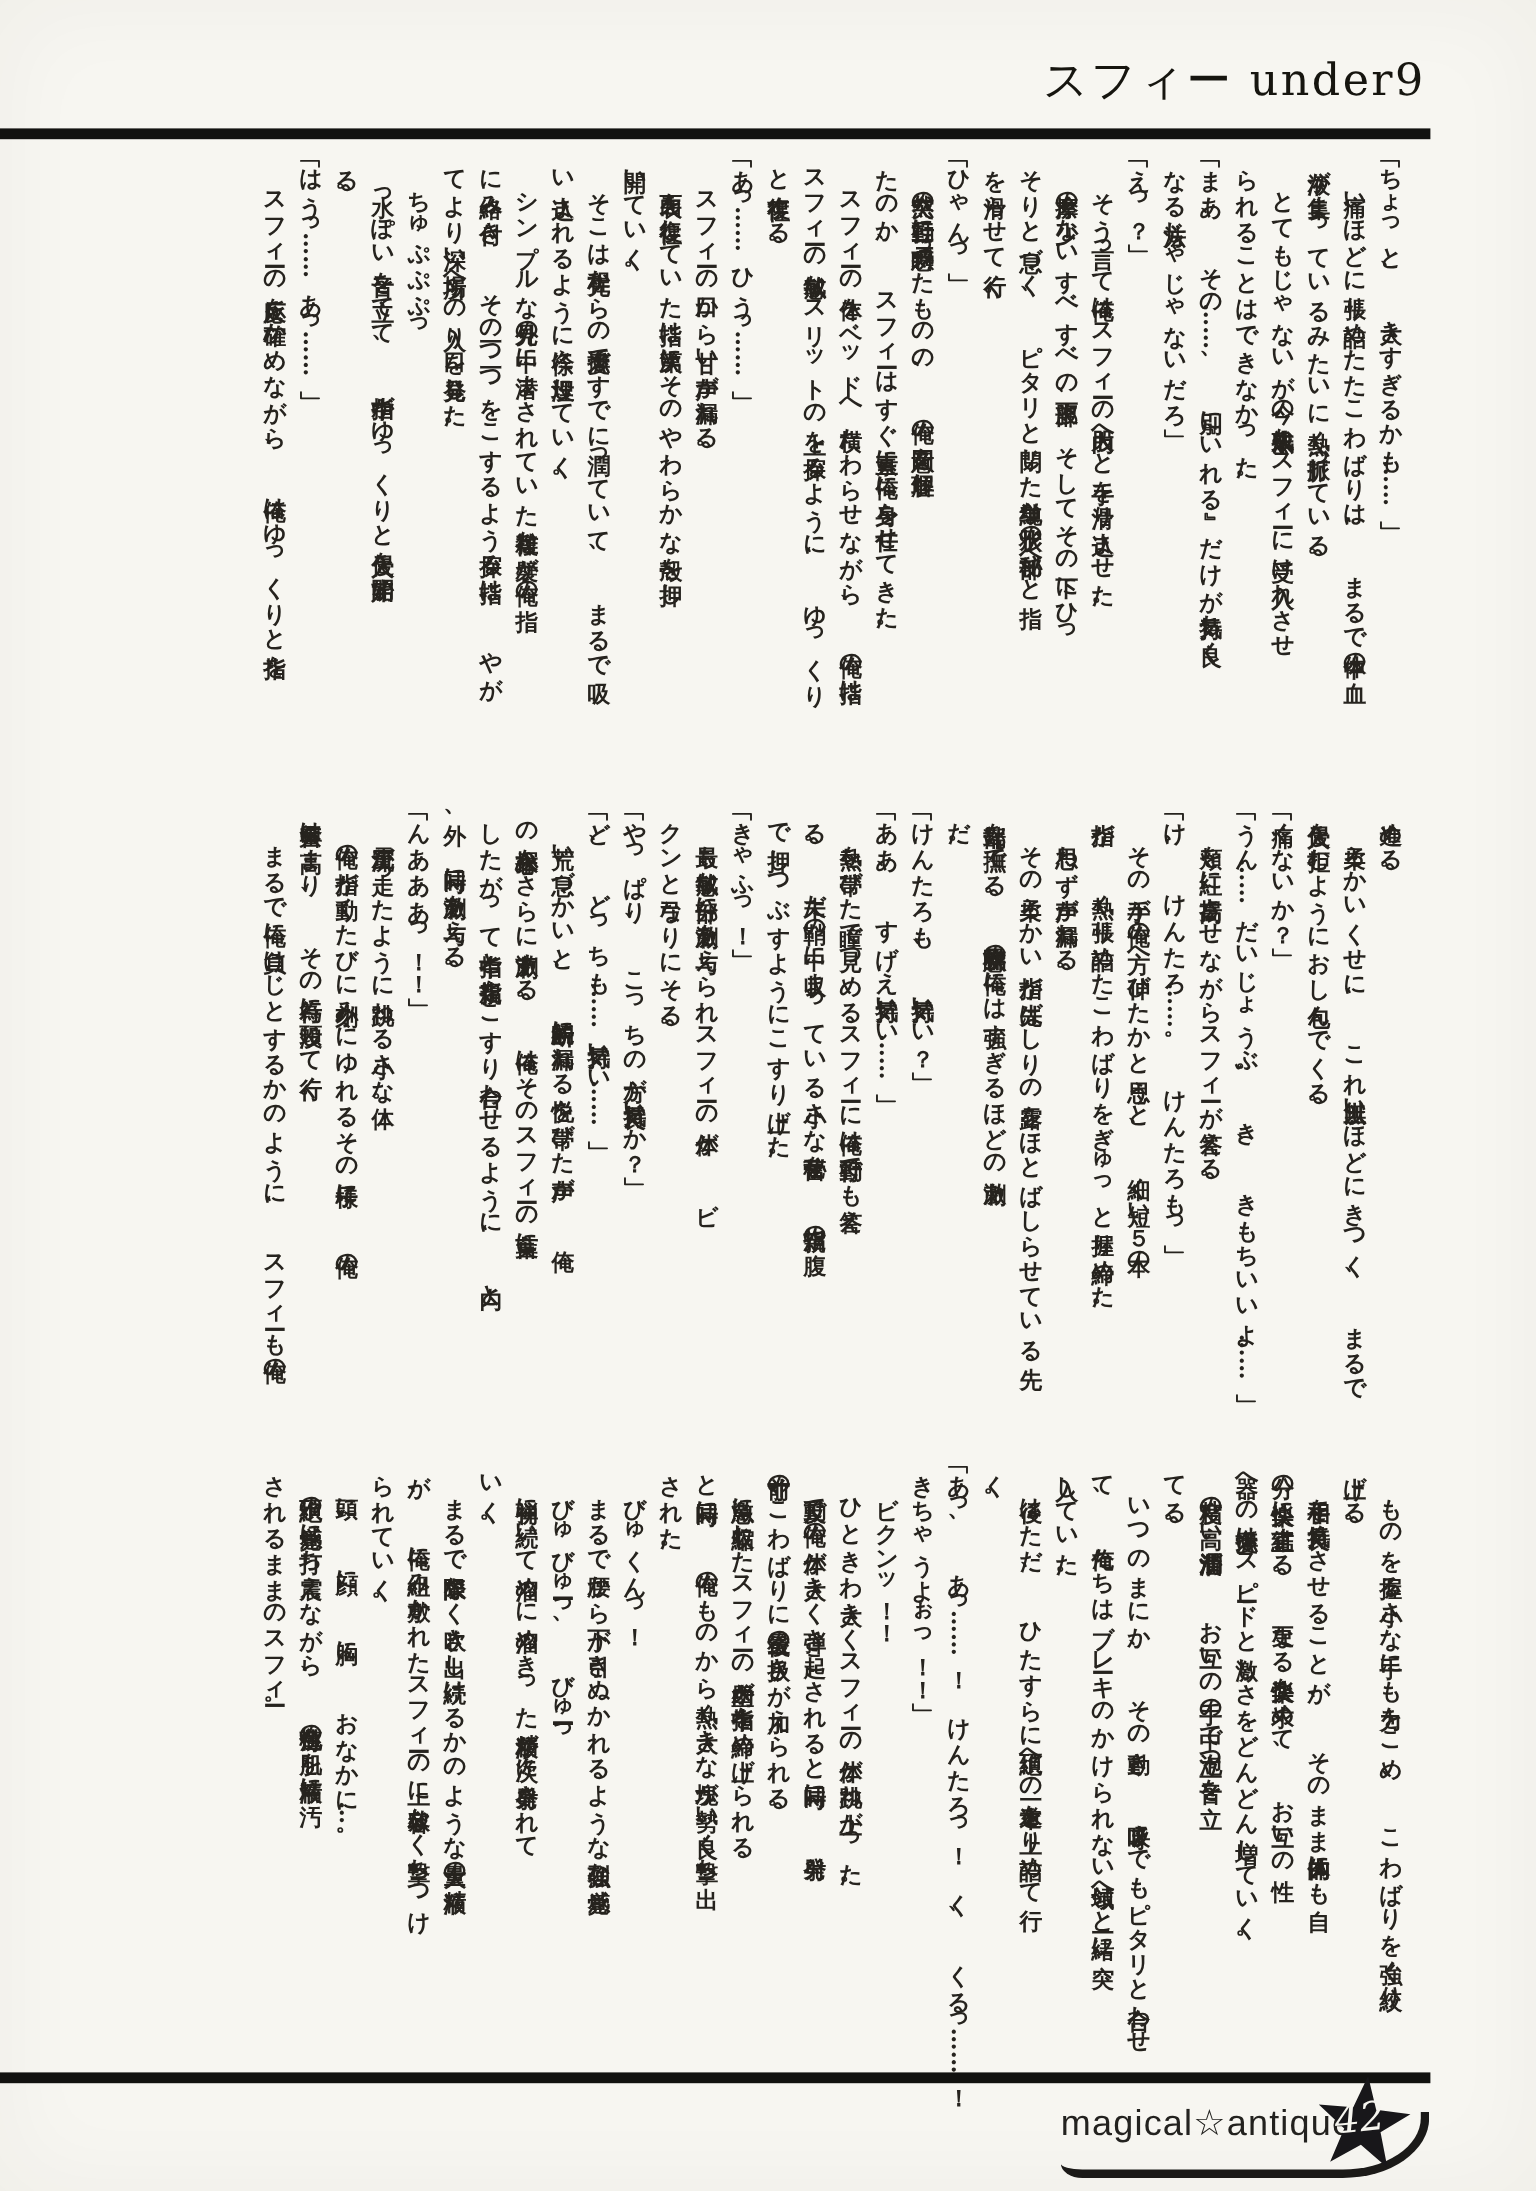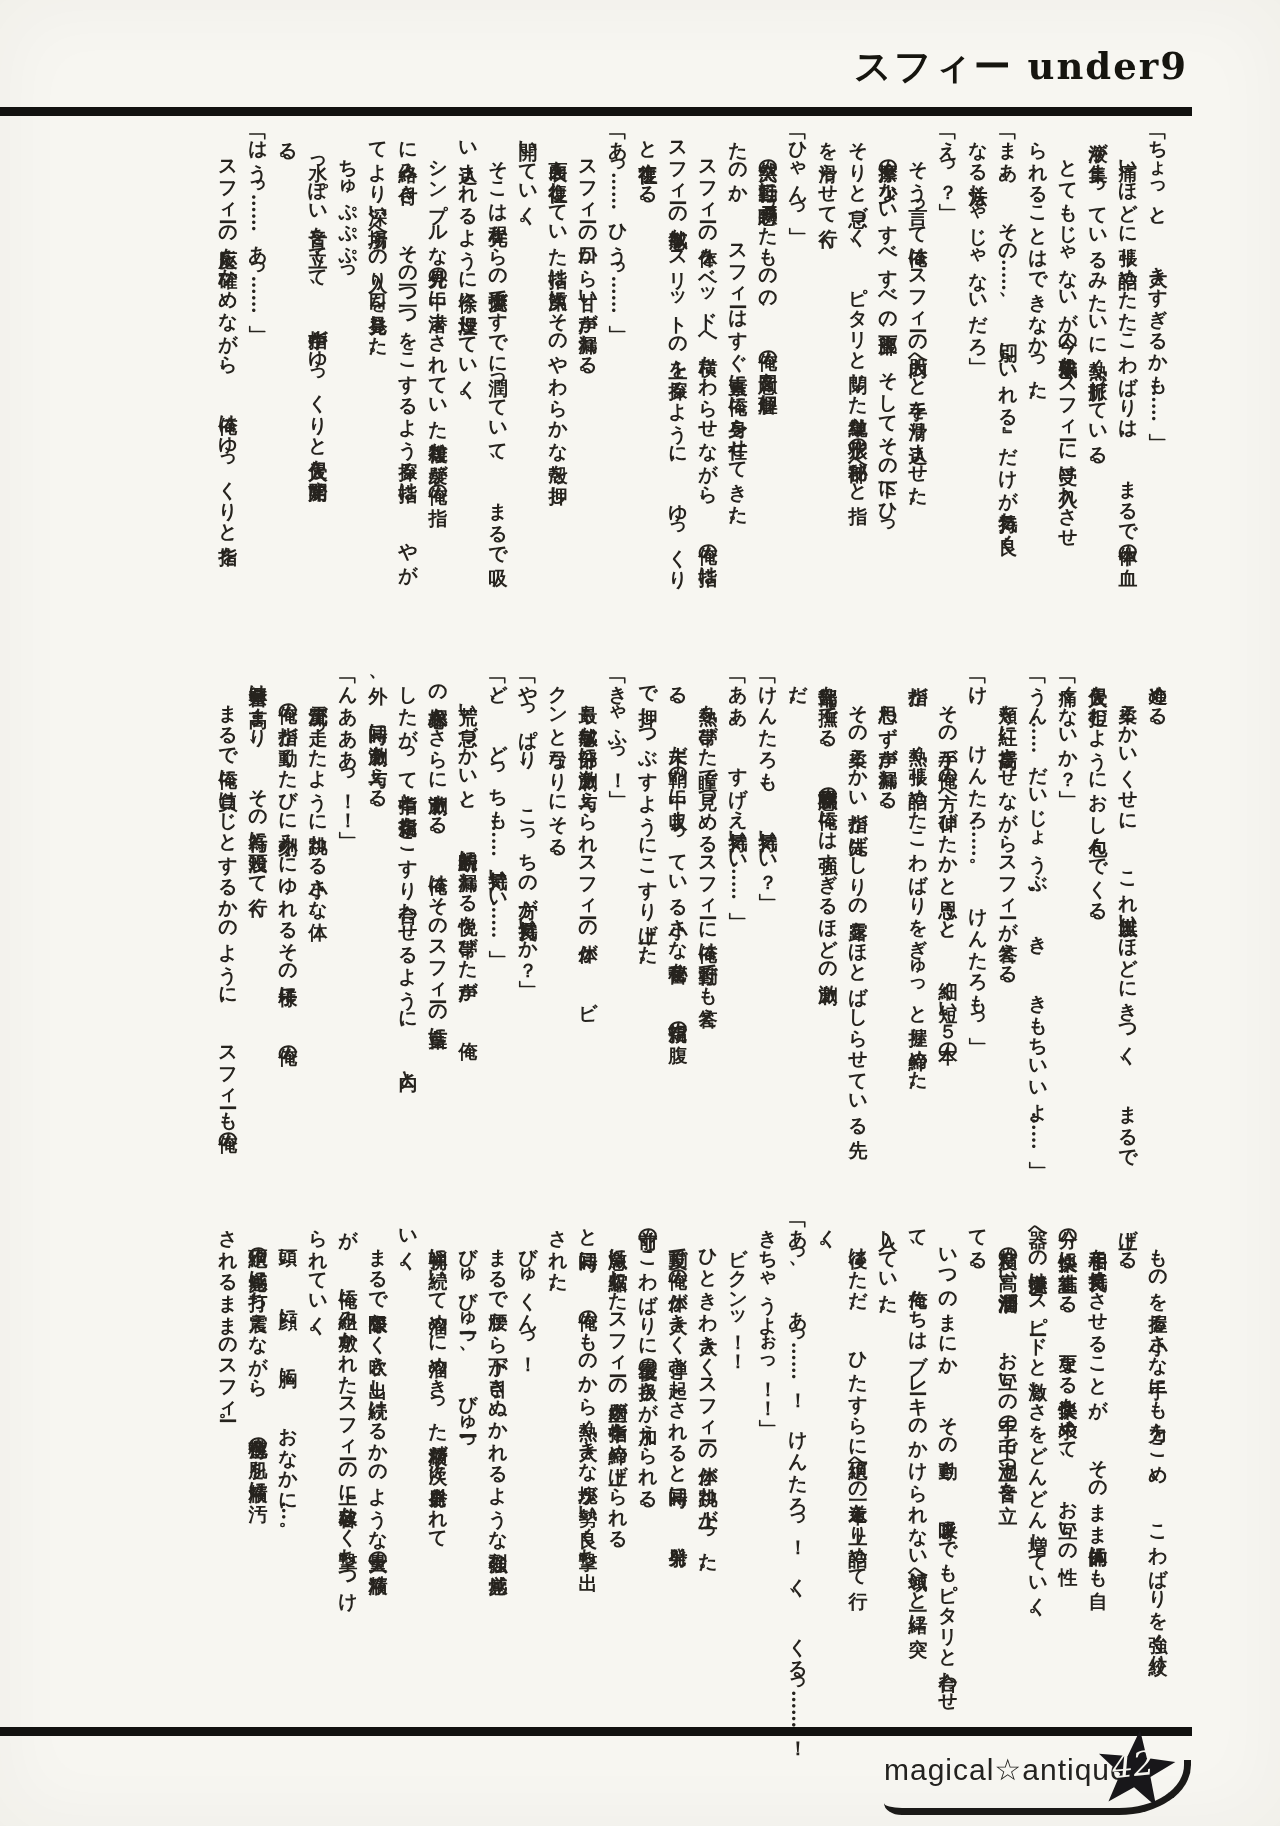--- a/index.html
+++ b/index.html
@@ -4,21 +4,21 @@
 <style>
   html,body{margin:0;padding:0;background:#d8d6d2;}
   .page{
     position:relative;width:1280px;height:1826px;margin:0 auto;
     background:#f7f6f1;overflow:hidden;
     box-shadow:inset 0 0 80px rgba(60,50,30,0.04);
     font-family:"DejaVu Serif","Liberation Serif",serif;
   }
   .page-title{
     position:absolute;top:42px;right:92px;
-    font-size:37px;font-weight:700;letter-spacing:2px;color:#16150f;
+    font-size:37px;font-weight:400;letter-spacing:2px;color:#16150f;
     white-space:nowrap;
   }
   .rule{position:absolute;left:0;height:9px;background:#121210;}
   .rule-top{top:107px;width:1192px;}
   .rule-bottom{top:1727px;width:1192px;}
   .band{
     position:absolute;right:106px;height:535px;
     writing-mode:vertical-rl;text-orientation:mixed;
     font-size:19px;line-height:30px;letter-spacing:0;
     color:#26231e;font-weight:600;white-space:nowrap;

